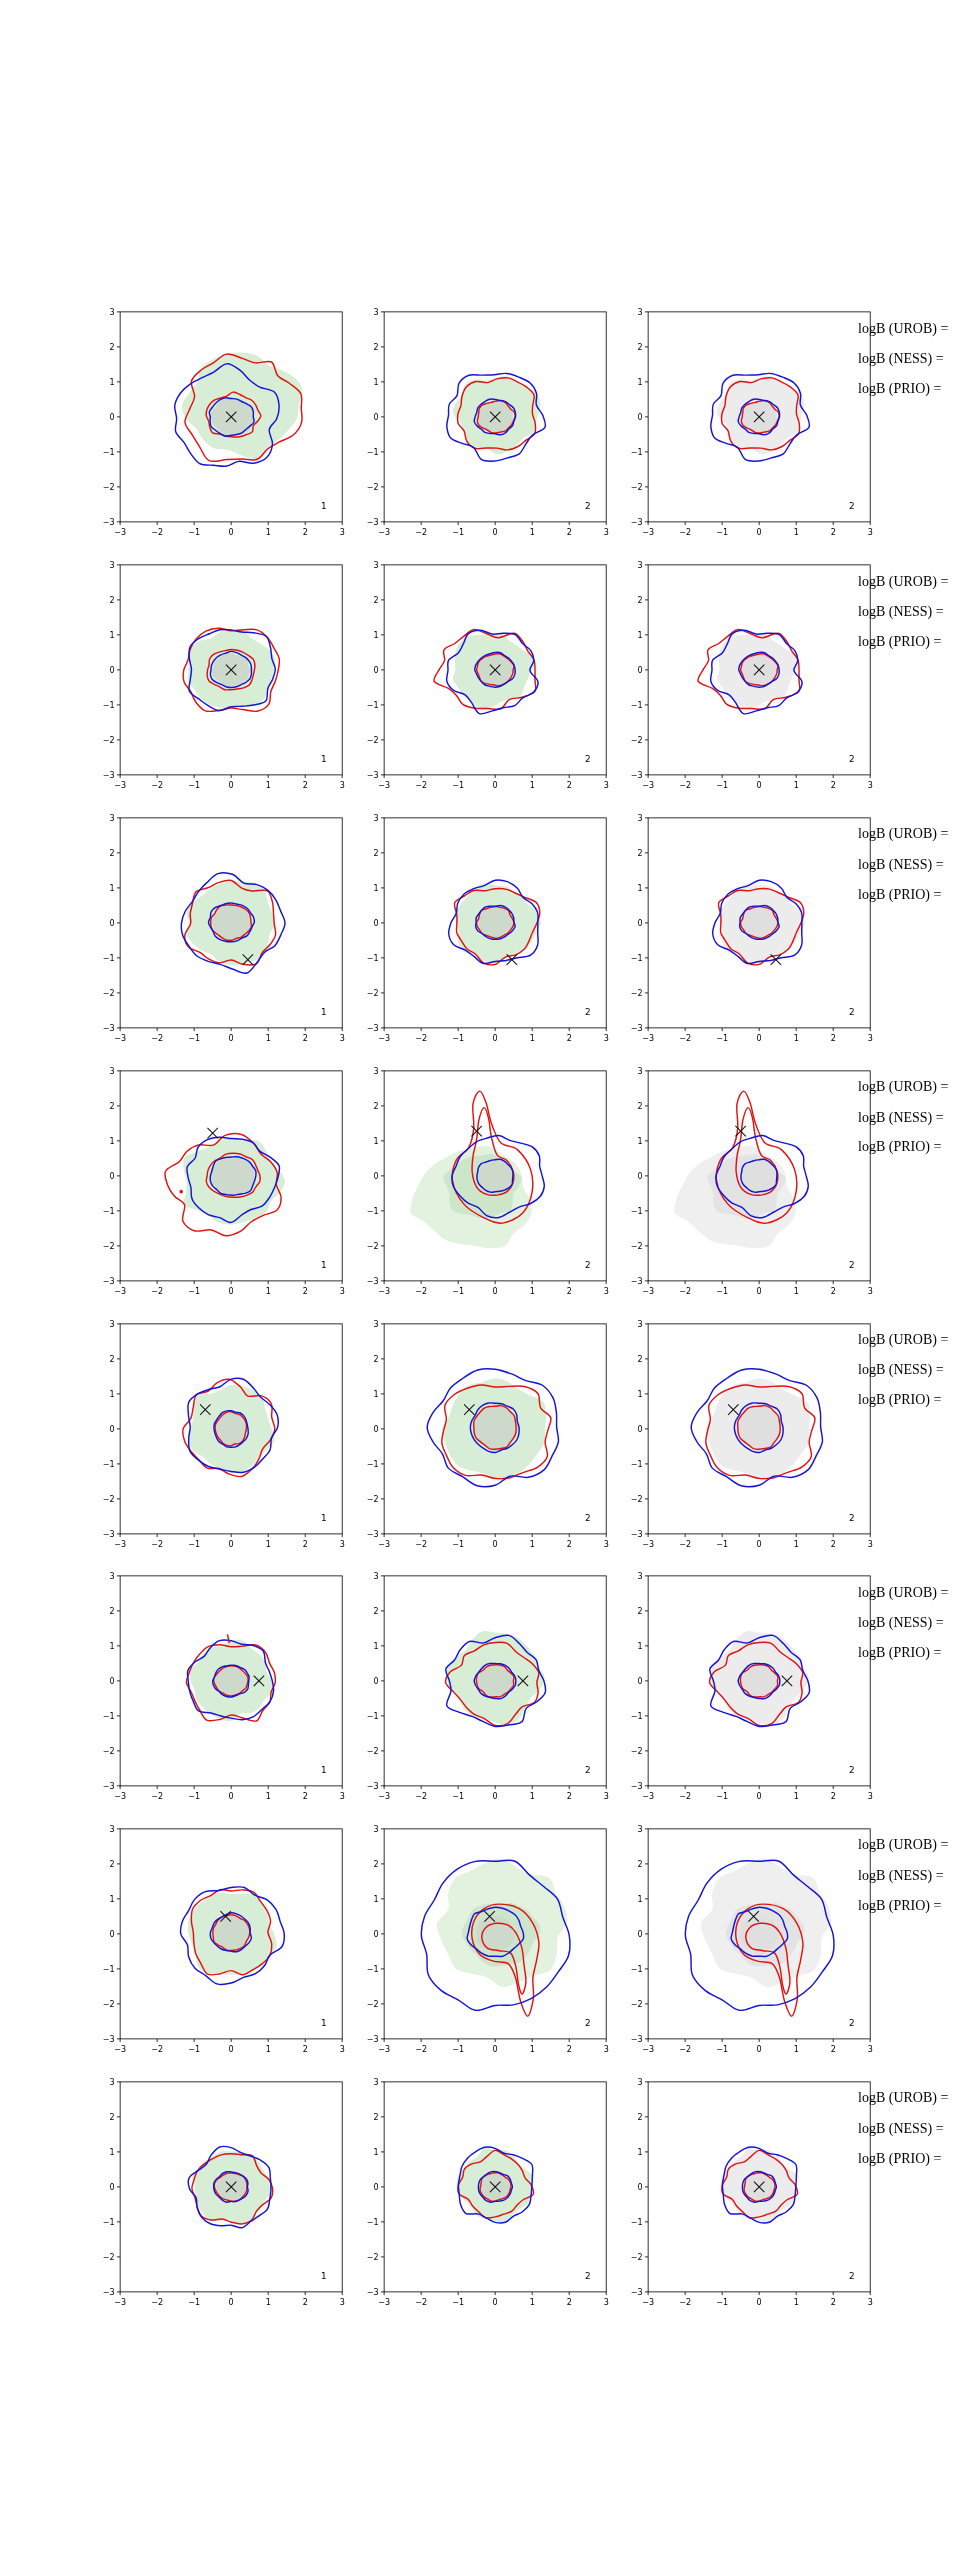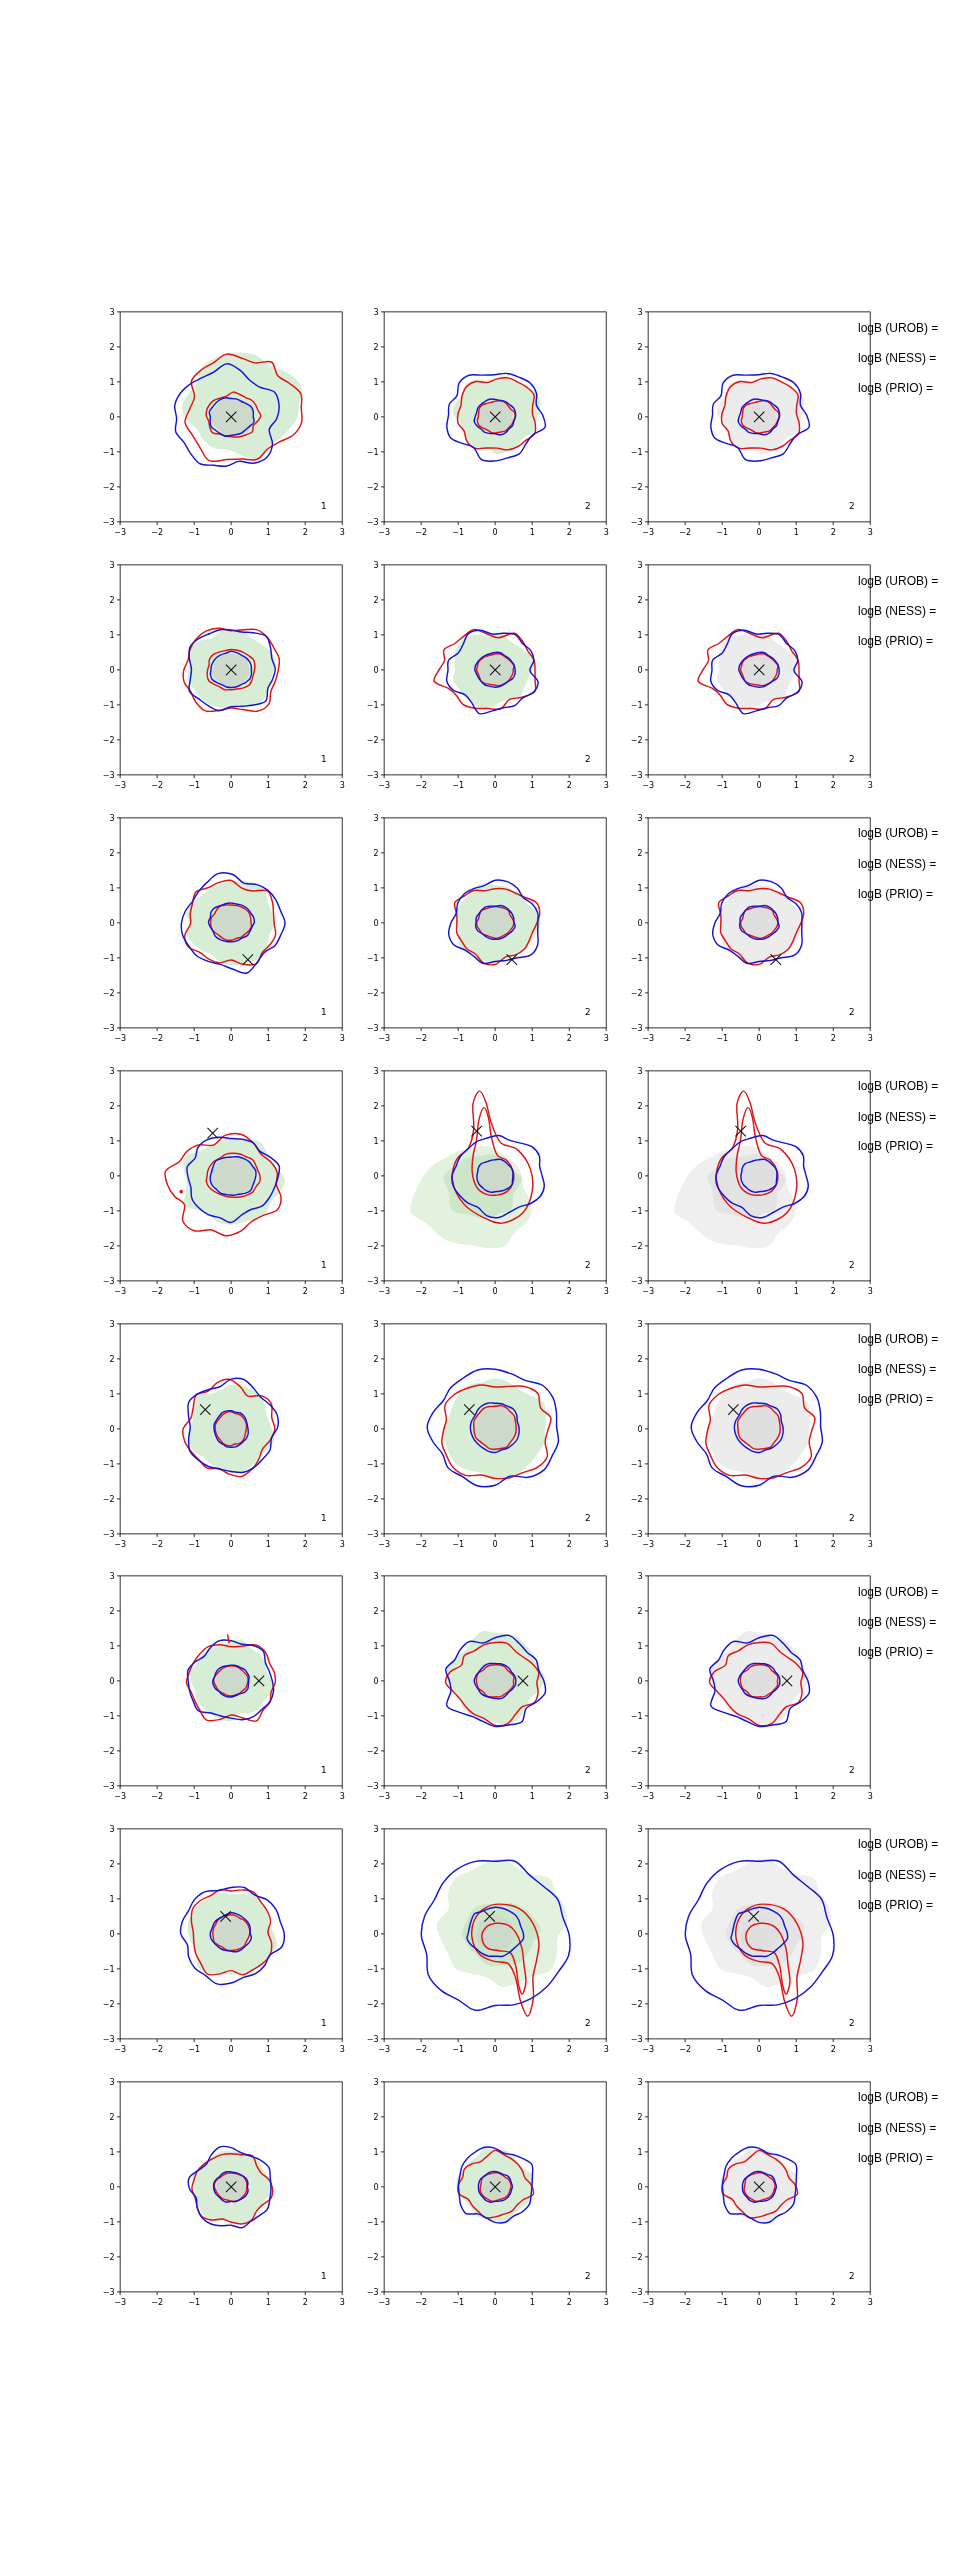--- a/index.html
+++ b/index.html
@@ -1,21 +1,21 @@
 <!DOCTYPE html>
 <html style="font-size:13px"><head>
 <meta charset="utf-8">
 <style>
   html,body{margin:0;padding:0;}
   body{width:966px;height:2576px;position:relative;overflow:hidden;background:#ffffff;
        font-family:"DejaVu Sans",sans-serif;}
   #figure{position:absolute;left:0;top:0;width:966px;height:2576px;}
   .subplot{position:absolute;}
-  .rlabel{position:absolute;left:858px;font-size:12px;line-height:11.3px;color:#000;
-          white-space:nowrap;font-family:Liberation Sans, sans-serif;}
+  .rlabel{position:absolute;left:858px;font-size:14px;line-height:11.3px;color:#000;
+          white-space:nowrap;font-family:Liberation Serif, serif;}
   svg text{font-family:"DejaVu Sans",sans-serif;fill:#000;}
 </style>
 </head>
 <body>
 
 <div id="figure">
     <svg class="subplot" style="left:83px;top:299px" width="269" height="243" viewBox="0 0 334 302">
       <defs>
         <clipPath id="clip0">
           <rect x="46" y="16" width="276" height="261"></rect>

